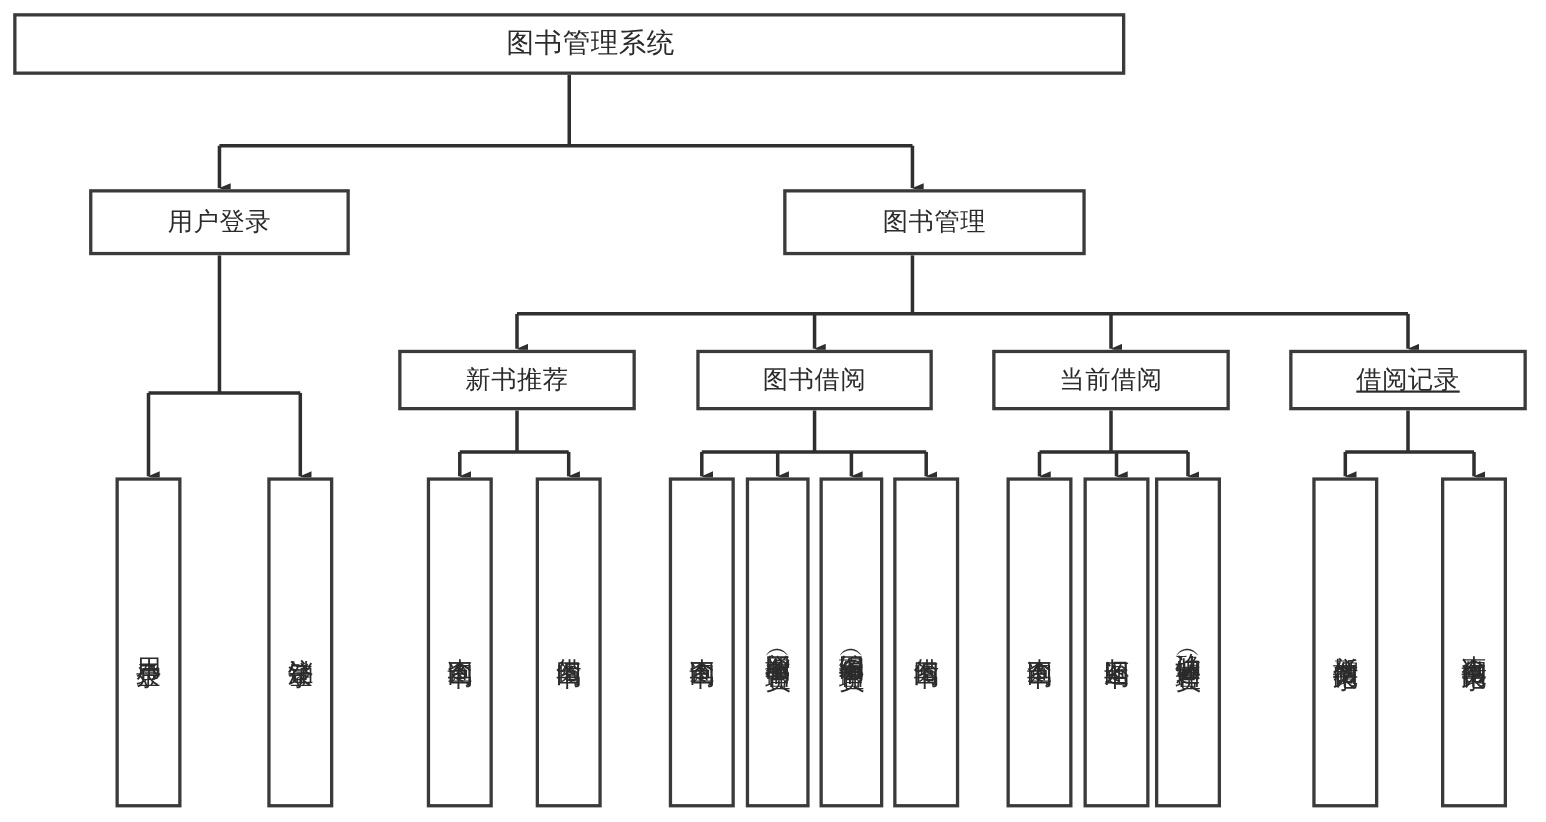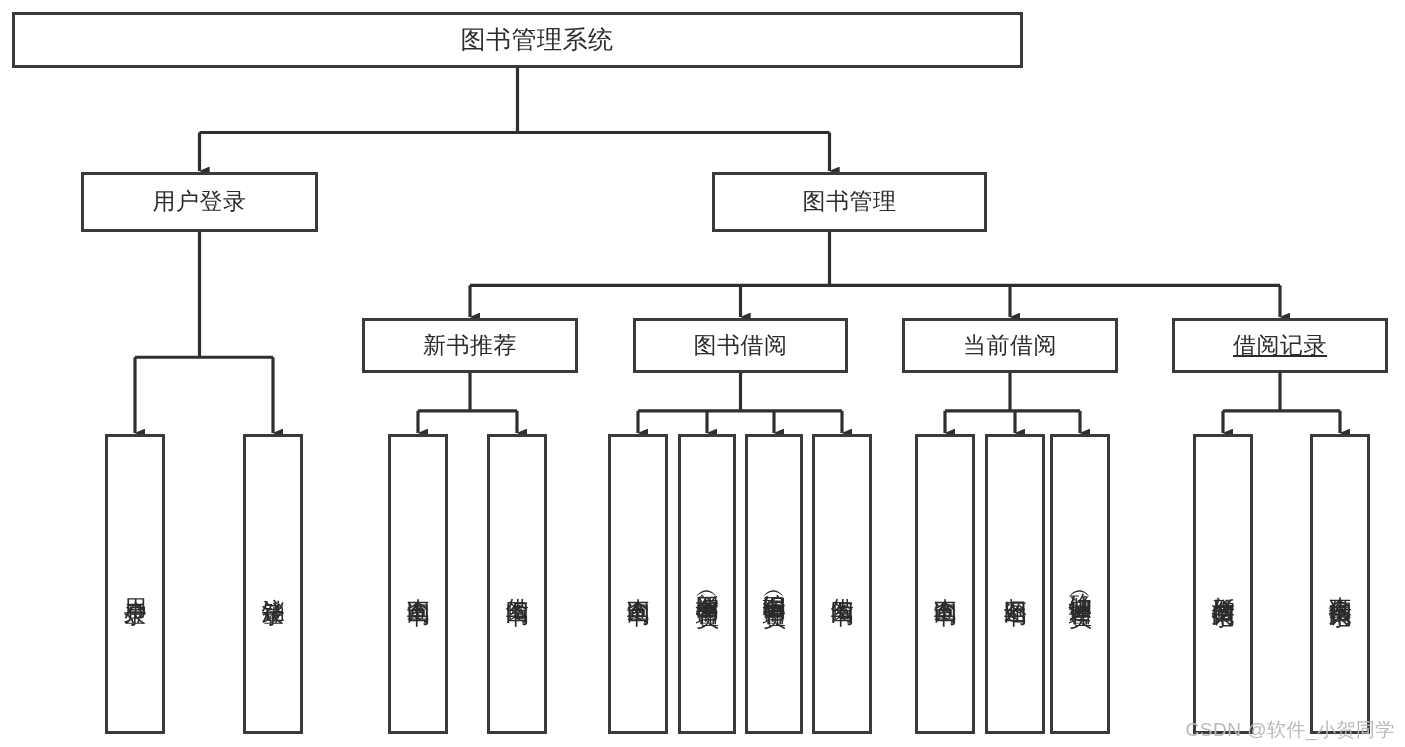--- a/index.html
+++ b/index.html
@@ -157,14 +157,13 @@
   <div class="node v" style="left: 1050px; top: 434px; width: 60px; height: 300px;">
       <span>确认归还（管理员）</span>
     </div>
   <div class="node v" style="left: 1193px; top: 434px; width: 60px; height: 300px;">
       <span>新增借阅记录</span>
     </div>
   <div class="node v" style="left: 1310px; top: 434px; width: 60px; height: 300px;">
       <span>查询借阅记录</span>
     </div>
 
-  <div id="watermark">CSDN @软件_小贺同学</div>
 </div>
 
 </body></html>

